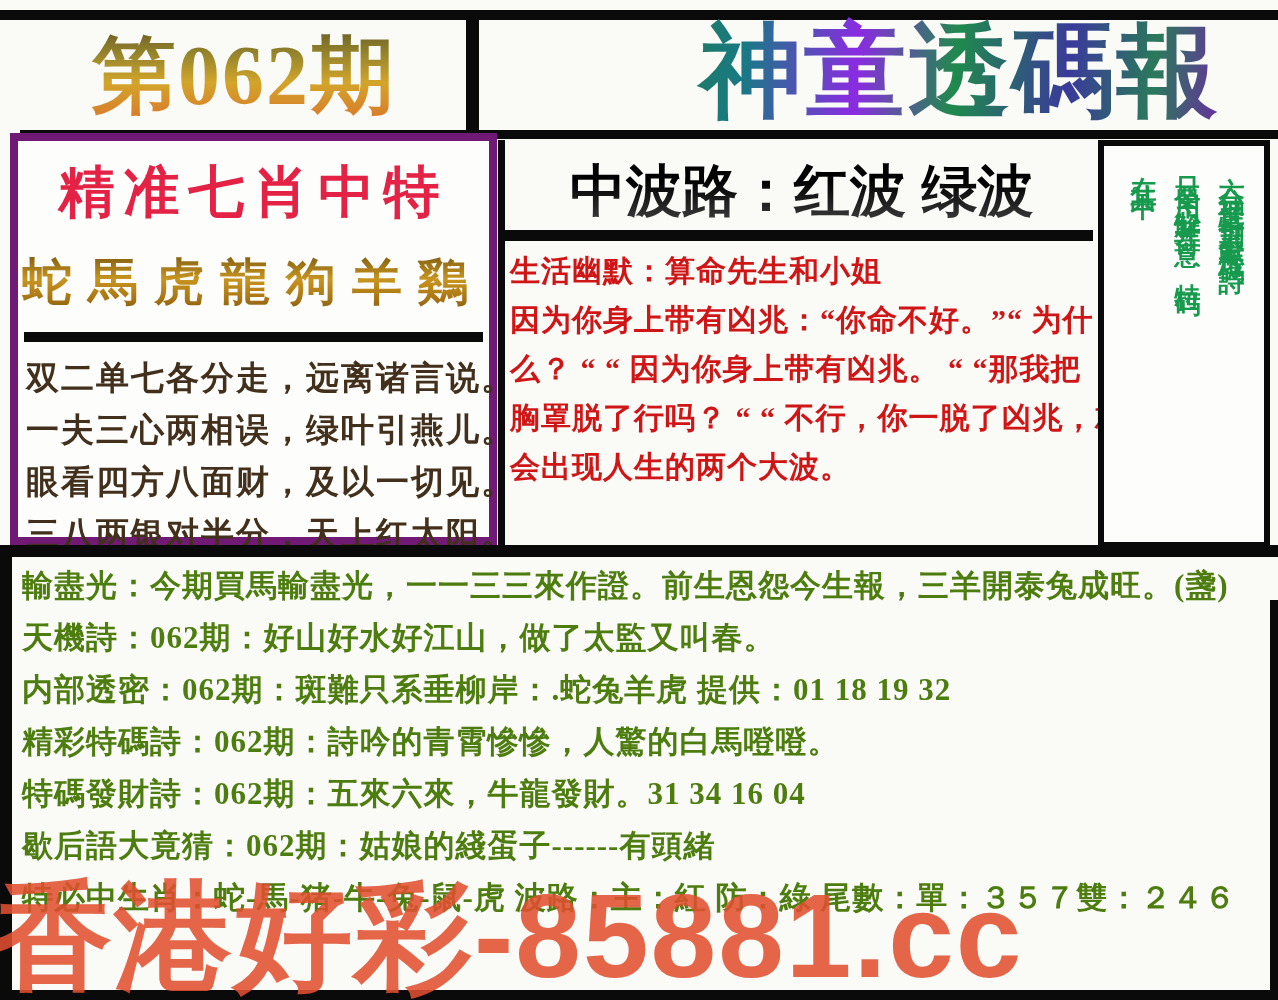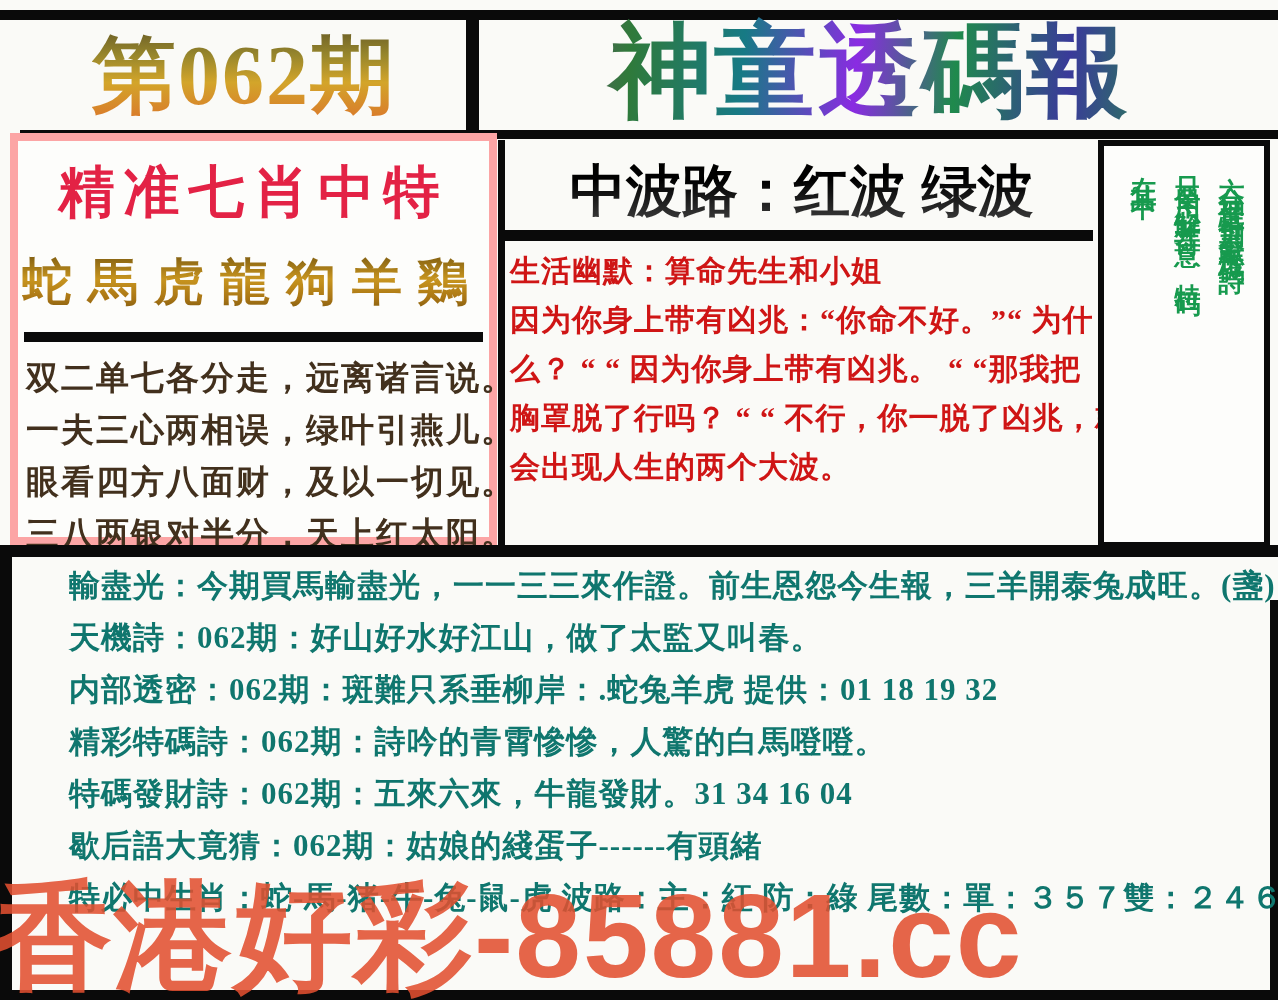--- a/index.html
+++ b/index.html
@@ -13,30 +13,30 @@
   
   .issue{
     left:92px;top:22px;width:370px;height:110px;
     font-size:84px;font-weight:900;text-align:left;line-height:108px;
     background:linear-gradient(180deg,#5f5426 0%,#97862c 30%,#d3a52a 55%,#d97e2b 85%,#b96a2a 100%);
     -webkit-background-clip:text;background-clip:text;color:transparent;
     letter-spacing:2px;white-space:nowrap;
   }
   .masthead{
     left:520px;top:8px;width:700px;height:128px;
-    font-size:102px;font-weight:900;text-align:center;line-height:126px;
+    font-size:102px;font-weight:900;text-align:right;line-height:126px;
     font-family:"Liberation Sans", sans-serif;
     background:linear-gradient(95deg,#8a3a8a 0%,#2f7a3a 16%,#177a85 32%,#8a2be2 48%,#1f8a4c 62%,#3a3a9a 78%,#2a7a5a 90%,#6a2ea0 100%);
     -webkit-background-clip:text;background-clip:text;color:transparent;
     letter-spacing:2px;white-space:nowrap;
   }
   
   .left-box{
     left:10px;top:133px;width:487px;height:412px;
-    border:8px solid #fca5a5;background:#fdfdfb;box-sizing:border-box;
+    border:8px solid #701a75;background:#fdfdfb;box-sizing:border-box;
   }
   .left-head{
     margin:14px 6px 0 6px;text-align:center;
     font-size:56px;font-weight:900;color:#e32245;
     letter-spacing:9px;white-space:nowrap;
   }
   .left-zodiac{
     margin:18px 4px 0 4px;
     font-family:"Liberation Sans", sans-serif;
     font-size:50px;font-weight:900;letter-spacing:16px;white-space:nowrap;
@@ -80,22 +80,22 @@
     font-family:"Liberation Sans", sans-serif;
   }
   .vline{margin:0;}
   
   .sep{left:0;top:545px;width:1278px;height:12px;}
   .bottom-left-strip{left:0;top:557px;width:12px;height:443px;}
   .bottom-right-strip{left:1270px;top:600px;width:8px;height:400px;}
   .bottom-bar{left:12px;top:990px;width:1266px;height:10px;}
   .bottom{left:22px;top:560px;width:1250px;}
   .b-line{
-    font-size:31px;font-weight:900;color:#0f766e;
-    height:52px;line-height:52px;white-space:nowrap;letter-spacing:1px;margin-left:47px;
+    font-size:31px;font-weight:900;color:#4d7c0f;
+    height:52px;line-height:52px;white-space:nowrap;letter-spacing:1px;
   }
   
   .watermark{
     left:-6px;top:872px;width:1278px;
     font-family:"Liberation Sans", sans-serif;
     font-size:118px;font-weight:900;color:#e25030;opacity:.87;
     letter-spacing:2px;white-space:nowrap;line-height:128px;
     pointer-events:none;
   }
   .top-strip{left:0;top:10px;width:1278px;height:10px;}

